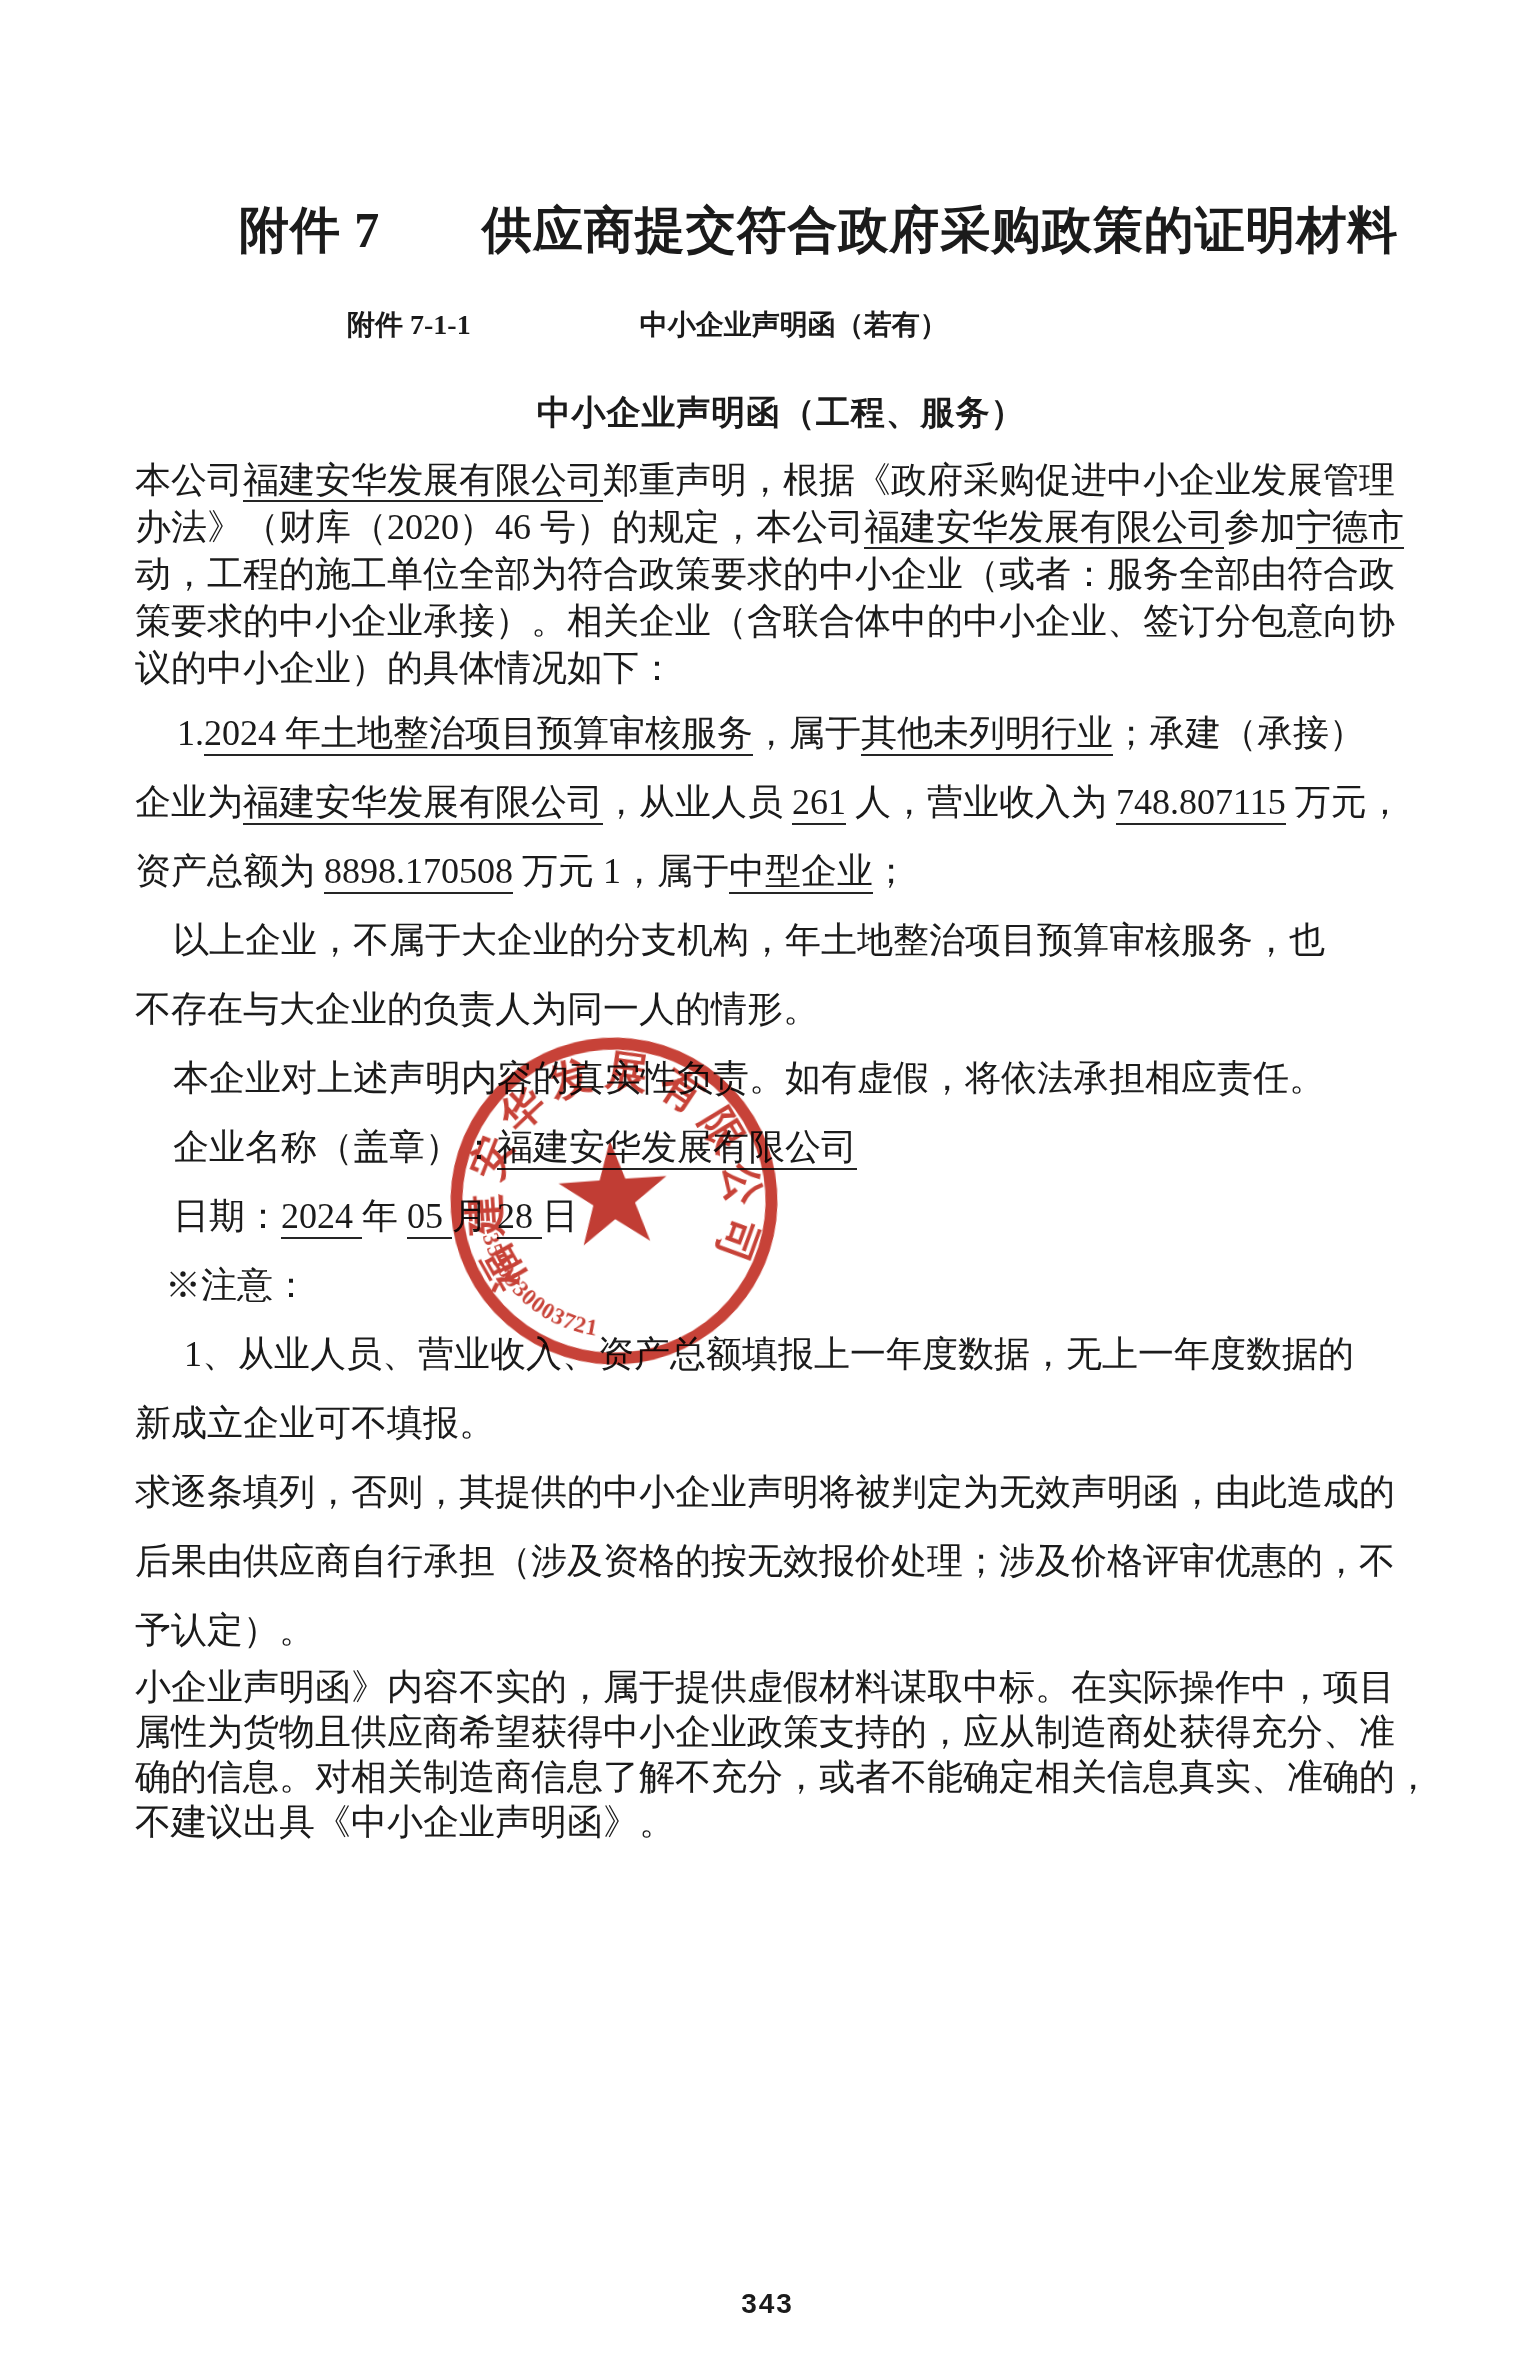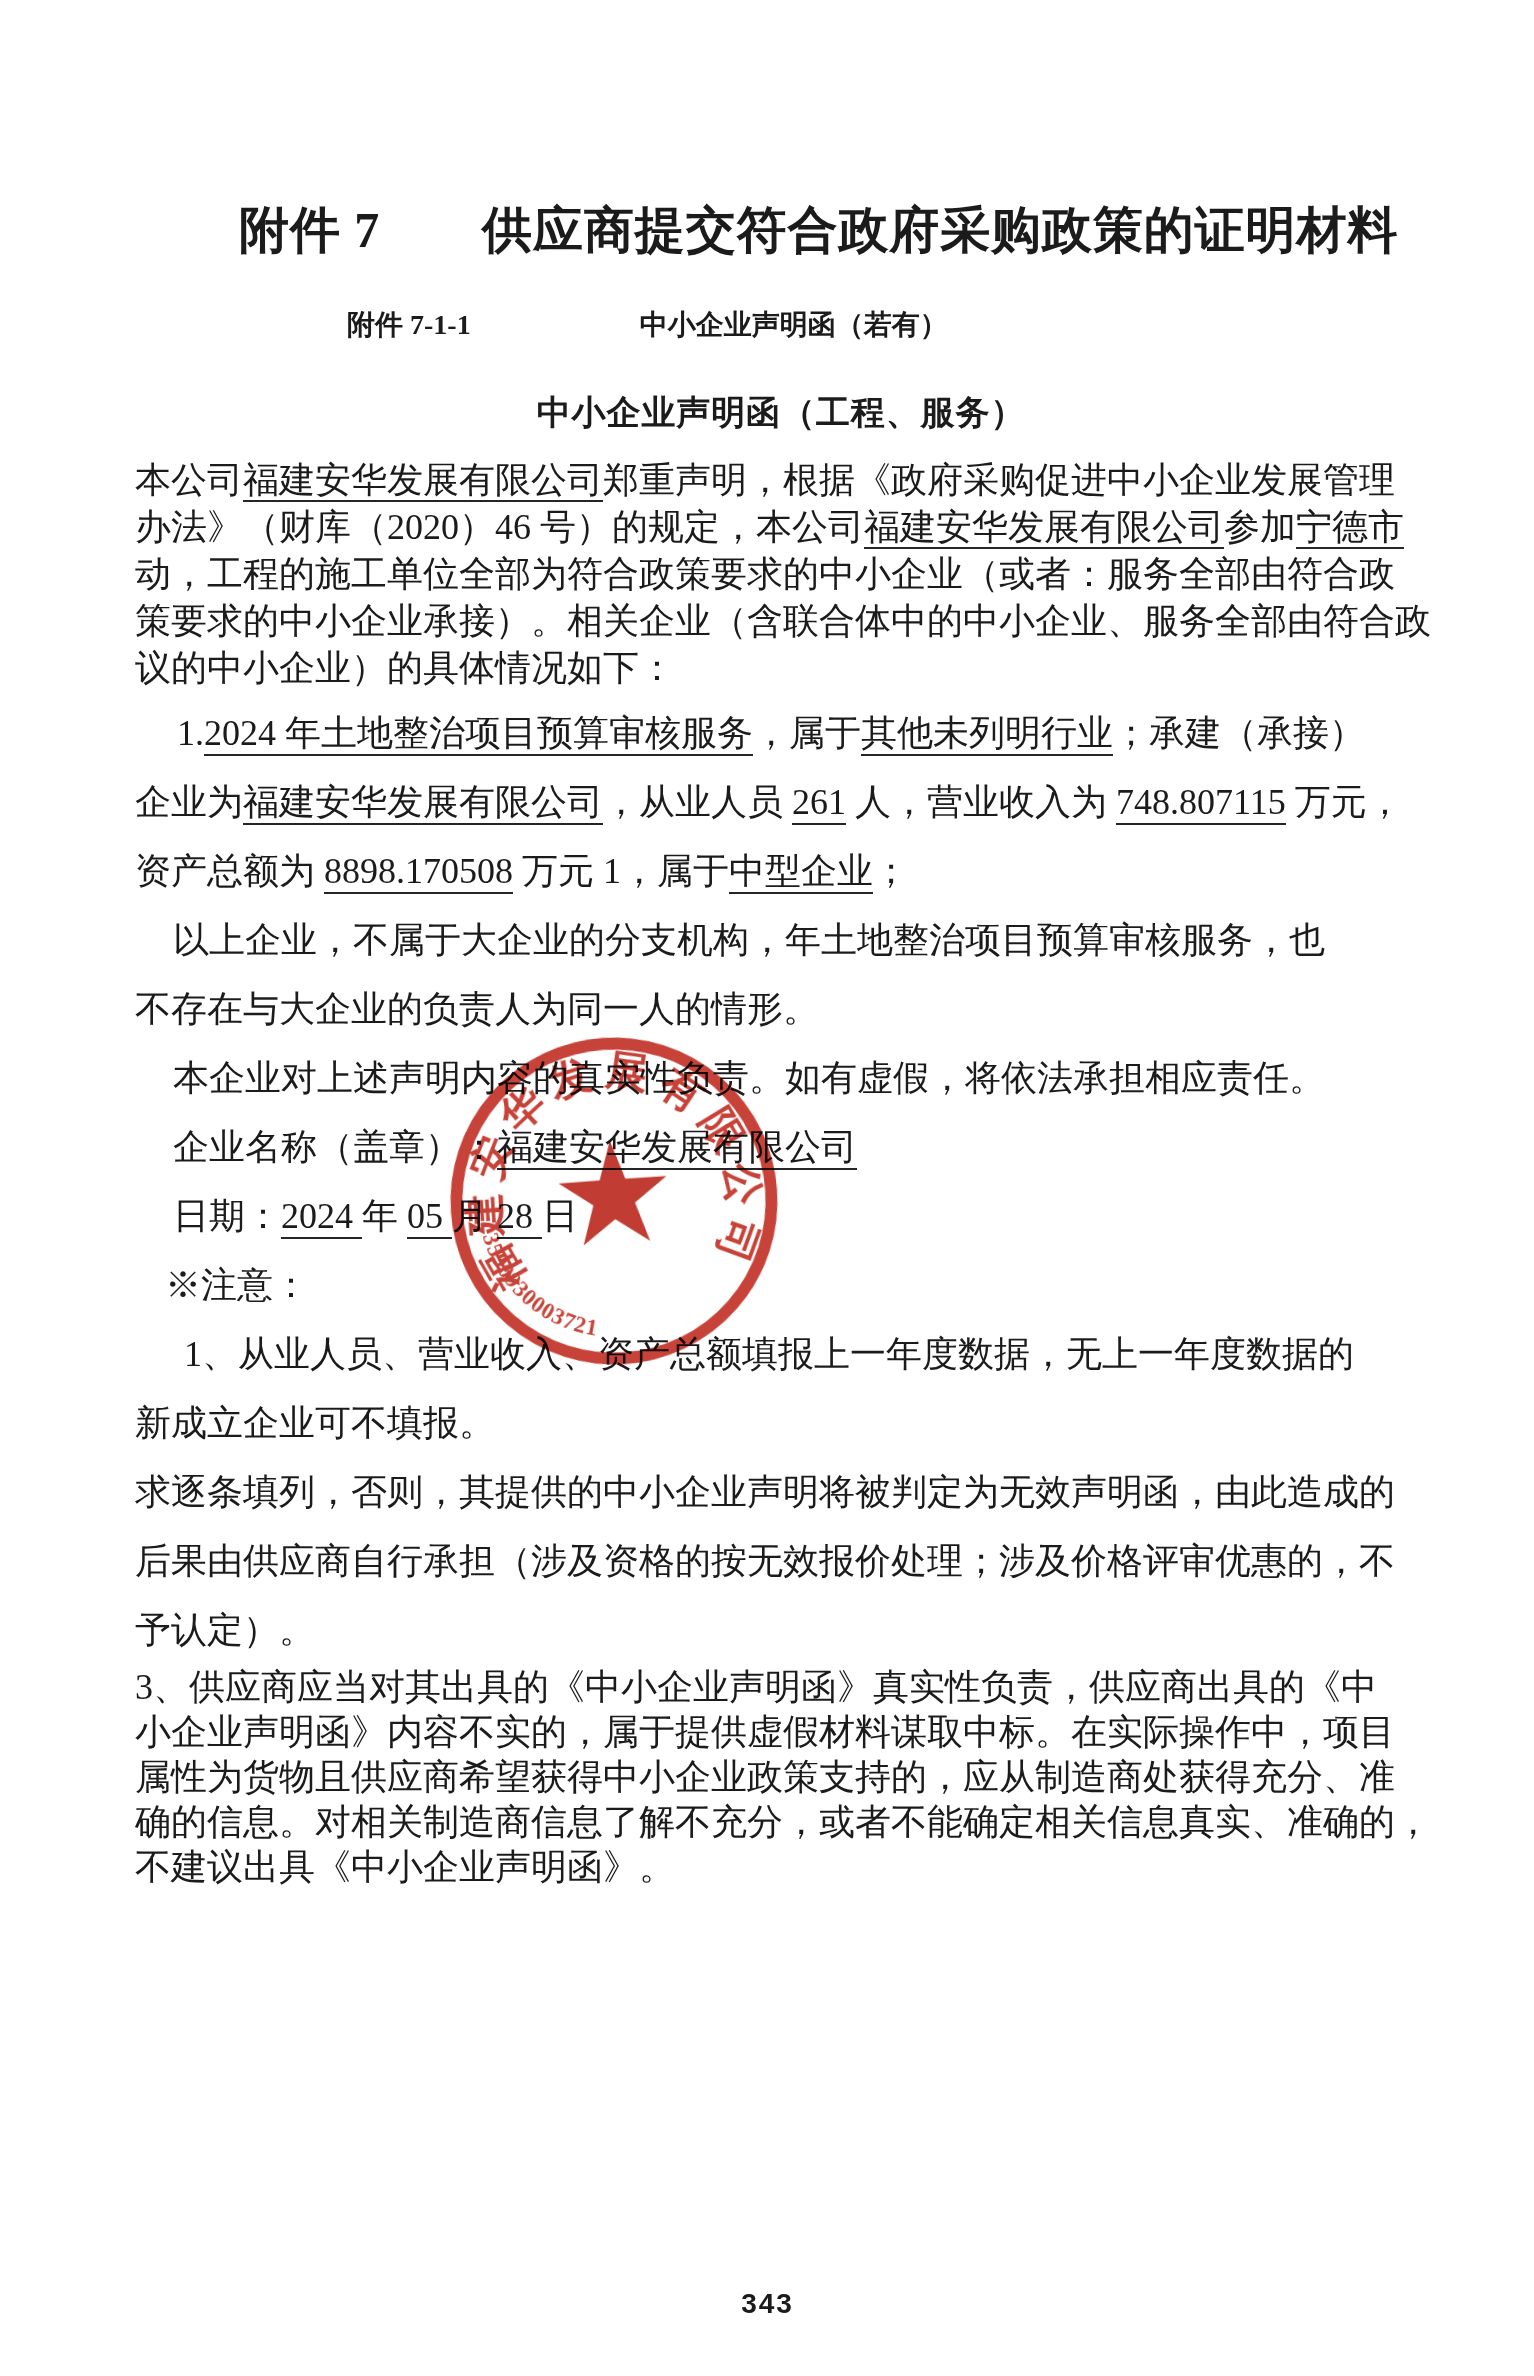--- a/index.html
+++ b/index.html
@@ -83,21 +83,21 @@
       <span>附件 7-1-1</span><span class="gap"></span><span>中小企业声明函（若有）</span>
     </div>
 
     <div class="title3">中小企业声明函（工程、服务）</div>
 
     <div class="doc-body">
         <div class="para lh50">
           <div class="line"><span>本公司</span><span class="u">福建安华发展有限公司</span><span>郑重声明，根据《政府采购促进中小企业发展管理</span></div>
           <div class="line"><span>办法》（财库（2020）46 号）的规定，本公司</span><span class="u">福建安华发展有限公司</span><span>参加</span><span class="u">宁德市</span></div>
           <div class="line"><span>动，工程的施工单位全部为符合政策要求的中小企业（或者：服务全部由符合政</span></div>
-          <div class="line"><span>策要求的中小企业承接）。相关企业（含联合体中的中小企业、服务全部由符合政</span></div>
+          <div class="line"><span>策要求的中小企业承接）。相关企业（含联合体中的中小企业、签订分包意向协</span></div>
           <div class="line"><span>议的中小企业）的具体情况如下：</span></div>
         </div>
         <div class="para lh73 mt8">
           <div class="line" style="padding-left: 42px;"><span>1.</span><span class="u">2024 年土地整治项目预算审核服务</span><span>，属于</span><span class="u">其他未列明行业</span><span>；承建（承接）</span></div>
           <div class="line"><span>企业为</span><span class="u">福建安华发展有限公司</span><span>，从业人员 </span><span class="u">261</span><span> 人，营业收入为 </span><span class="u">748.807115</span><span> 万元，</span></div>
           <div class="line"><span>资产总额为 </span><span class="u">8898.170508</span><span> 万元 1，属于</span><span class="u">中型企业</span><span>；</span></div>
         </div>
         <div class="para lh73">
           <div class="line" style="padding-left: 38px;"><span>以上企业，不属于大企业的分支机构，年土地整治项目预算审核服务，也</span></div>
           <div class="line"><span>不存在与大企业的负责人为同一人的情形。</span></div>
@@ -117,21 +117,20 @@
         <div class="para lh73">
           <div class="line" style="padding-left: 49px;"><span>1、从业人员、营业收入、资产总额填报上一年度数据，无上一年度数据的</span></div>
           <div class="line"><span>新成立企业可不填报。</span></div>
         </div>
         <div class="para lh73">
           <div class="line"><span>求逐条填列，否则，其提供的中小企业声明将被判定为无效声明函，由此造成的</span></div>
           <div class="line"><span>后果由供应商自行承担（涉及资格的按无效报价处理；涉及价格评审优惠的，不</span></div>
           <div class="line"><span>予认定）。</span></div>
         </div>
         <div class="para lh48">
-          <div class="line"><span>3、供应商应当对其出具的《中小企业声明函》真实性负责，供应商出具的《中</span></div>
           <div class="line"><span>小企业声明函》内容不实的，属于提供虚假材料谋取中标。在实际操作中，项目</span></div>
           <div class="line"><span>属性为货物且供应商希望获得中小企业政策支持的，应从制造商处获得充分、准</span></div>
           <div class="line"><span>确的信息。对相关制造商信息了解不充分，或者不能确定相关信息真实、准确的，</span></div>
           <div class="line"><span>不建议出具《中小企业声明函》。</span></div>
         </div>
       </div>
   </div>
 
   <svg class="seal" viewBox="0 0 380 380" xmlns="http://www.w3.org/2000/svg" aria-hidden="true">
     <defs>

